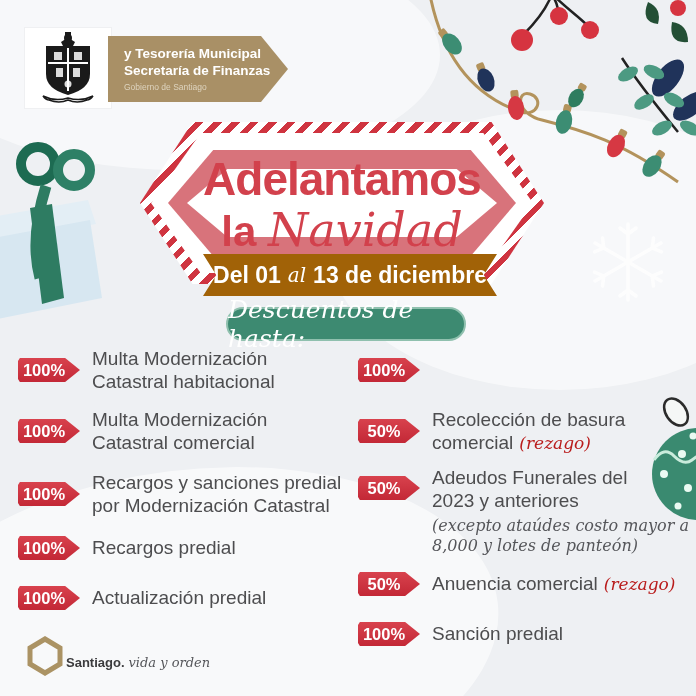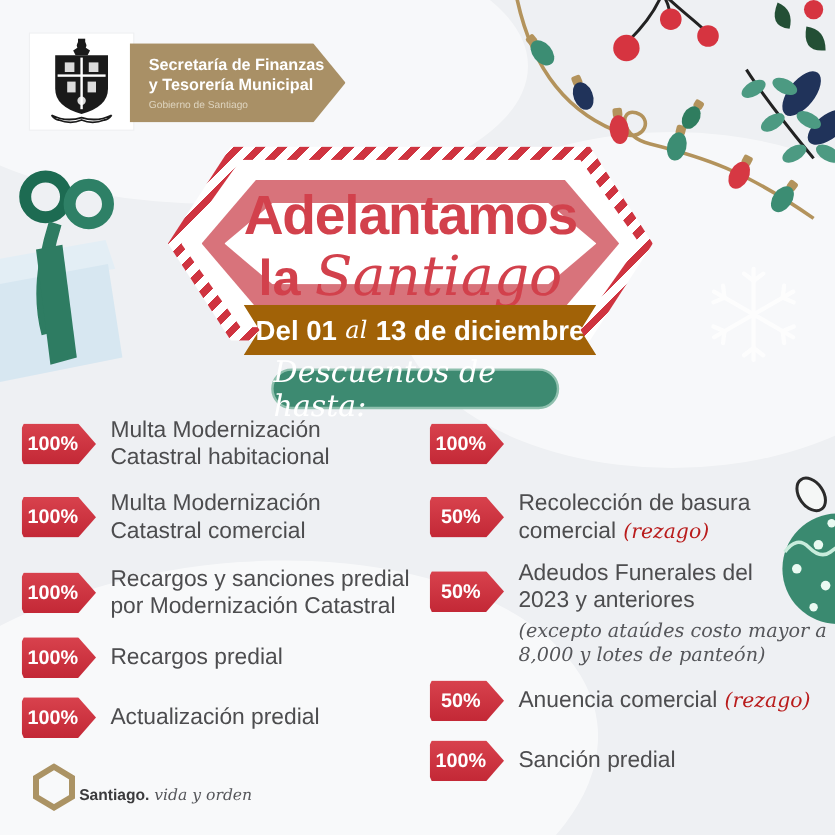--- a/index.html
+++ b/index.html
@@ -43,21 +43,21 @@
 
   
   .pill{position:absolute;left:226px;top:307px;width:240px;height:34px;border-radius:18px;
     background:#3d8a71;border:2px solid #8fc0ae;box-sizing:border-box;
     display:flex;align-items:center;justify-content:center;color:#fff;
     font-family:"DejaVu Serif",serif;font-style:italic;font-size:25px;}
 
   
   .row{position:absolute;display:flex;gap:12px;align-items:center;}
   .row.top-align{align-items:flex-start;}
-  .tag{flex:0 0 62px;width:62px;height:34px;color:#fff;font-weight:bold;font-size:16.5px;
+  .tag{flex:0 0 62px;width:62px;height:24px;color:#fff;font-weight:bold;font-size:16.5px;
     background:linear-gradient(#d8424d,#c32836);
     clip-path:polygon(3% 0,76% 0,100% 50%,76% 100%,3% 100%,0 88%,0 12%);
     display:flex;align-items:center;justify-content:center;padding-right:10px;box-sizing:border-box;}
   .row.top-align .tag{margin-top:10px;}
   .lbl{color:#4d4d4f;font-size:19px;line-height:1.23;}
   .lbl-main{white-space:pre-line;}
   .note-inline{font-family:"DejaVu Serif",serif;font-style:italic;font-size:17px;color:#b91c1c;margin-left:6px;text-align:center;}
   .note-block{font-family:"DejaVu Serif",serif;font-style:italic;font-size:16px;color:#55565a;
     white-space:pre-line;line-height:1.25;margin-top:3px;}
 
@@ -158,34 +158,34 @@
         <rect x="17" y="20" width="8" height="8" opacity=".85"></rect>
         <rect x="37" y="20" width="8" height="8" opacity=".85"></rect>
         <rect x="19" y="36" width="7" height="9" opacity=".85"></rect>
         <rect x="36" y="36" width="7" height="9" opacity=".85"></rect>
         <circle cx="31" cy="52" r="3.5" opacity=".85"></circle>
       </g>
       <path d="M 6,64 q 12,6 25,2 q 13,4 25,-2 q -3,4 -6,4 q -10,4 -19,0 q -9,4 -19,0 q -3,0 -6,-4 z" fill="#ffffff" stroke="#1a1a1a" stroke-width="1.5"></path>
     </svg>
   </div>
   <div class="gold-banner">
+    <div class="org">y Tesorería Municipal</div>
     <div class="org">Secretaría de Finanzas</div>
-    <div class="org">y Tesorería Municipal</div>
     <div class="sub">Gobierno de Santiago</div>
   </div>
 
   <div class="hex hex-stripes">
     <div class="hex-white">
       <div class="hex-line">
           <div class="hex-inner"></div>
         </div>
     </div>
   </div>
   <div class="title-l1">Adelantamos</div>
-  <div class="title-l2"><span class="reg">la</span> <span class="ital">Santiago</span></div>
+  <div class="title-l2"><span class="reg">la</span> <span class="ital">Navidad</span></div>
   <div class="ribbon">
     <span>Del 01</span>
     <span class="ital">al</span>
     <span>13 de diciembre</span>
   </div>
 
   <div class="pill">Descuentos de hasta:</div>
 
   <svg class="deco deco-snowflake" width="84" height="84" viewBox="0 0 84 84">
     <g stroke="#ffffff" stroke-width="3.5" stroke-linecap="round" fill="none">

